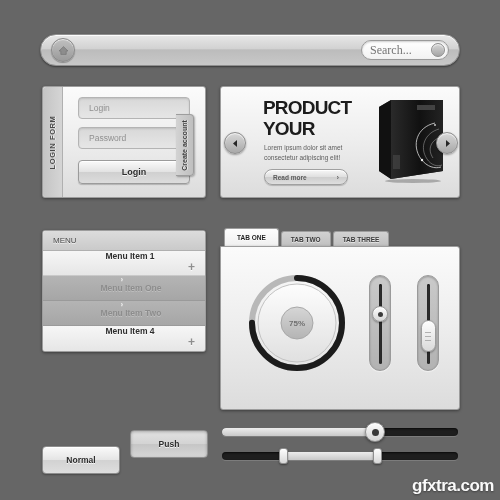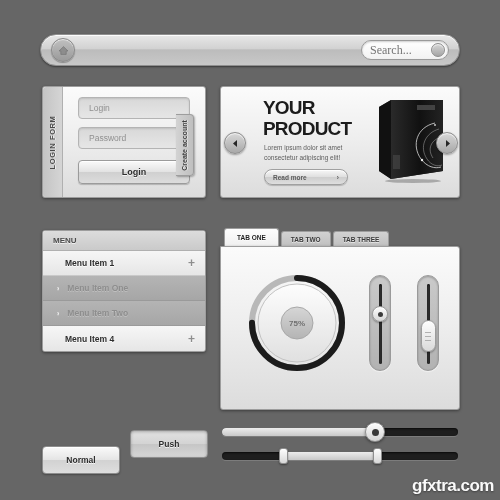--- a/index.html
+++ b/index.html
@@ -163,42 +163,44 @@
 
   
   .menu-panel {
     position: absolute; left: 42px; top: 230px;
     width: 164px; border-radius: 3px; overflow: hidden;
   }
   .menu-header {
     height: 20px; background: linear-gradient(to bottom, #dcdcdc, #cacaca);
     border-bottom: 1px solid #b0b0b0;
     display: flex; align-items: center; padding-left: 10px;
-    font-size: 8px; font-weight: bold; color: #4a4a4a;
+    font-size: 8px; font-weight: normal; color: #4a4a4a;
     text-shadow: 0 1px 0 rgba(255,255,255,0.7);
   }
   .menu-item {
     height: 25px; display: flex; align-items: center;
     padding: 0 10px 0 22px;
     border-bottom: 1px solid #c9c9c9;
     font-size: 8.5px; color: #2e2e2e; font-weight: bold;
     background: linear-gradient(to bottom, #f6f6f6, #e6e6e6);
     text-shadow: 0 1px 0 rgba(255,255,255,0.8);
+    flex-direction: column;
   }
   .menu-item .plus, .menu-item .minus {
     margin-left: auto; color: #8e8e8e; font-size: 12px; font-weight: bold;
     line-height: 1;
   }
   .submenu-item {
     height: 25px; display: flex; align-items: center;
     padding: 0 10px 0 24px;
     border-bottom: 1px solid #9a9a9a;
     font-size: 8.5px; color: #8d8d8d; font-weight: bold;
     background: linear-gradient(to bottom, #b4b4b4, #a6a6a6);
     text-shadow: 0 1px 0 rgba(255,255,255,0.25);
+    flex-direction: column;
   }
   .submenu-item .chev { color: #f0f0f0; font-size: 7px; margin-right: 8px; margin-left: -10px; }
 
   
   .tabs-wrap { position: absolute; left: 220px; top: 228px; width: 240px; }
   .tabs-row { display: flex; align-items: flex-end; padding-left: 4px; height: 18px; }
   .tab {
     height: 15px; padding: 0 9px; margin-right: 2px;
     border-radius: 3px 3px 0 0;
     background: linear-gradient(to bottom, #d2d2d2, #c0c0c0);
@@ -338,22 +340,22 @@
     <div class="lfield">Password</div>
     <div class="lbtn">Login</div>
   </div>
 </div>
 <div class="create-tab">
   <span>Create account</span>
 </div>
 
 <div class="panel banner">
   <div class="banner-inner">
+    <div class="banner-title">PRODUCT</div>
     <div class="banner-title">YOUR</div>
-    <div class="banner-title">PRODUCT</div>
     <div class="banner-sub">Lorem ipsum dolor sit amet consectetur adipiscing elit!</div>
     <div class="read-btn">
       <span>Read more</span>
       <span>›</span>
     </div>
 
     <div class="product-box">
       <svg width="68" height="86" viewBox="0 0 68 86">
         <defs>
           <linearGradient id="bxf" x1="0" y1="0" x2="1" y2="0">

